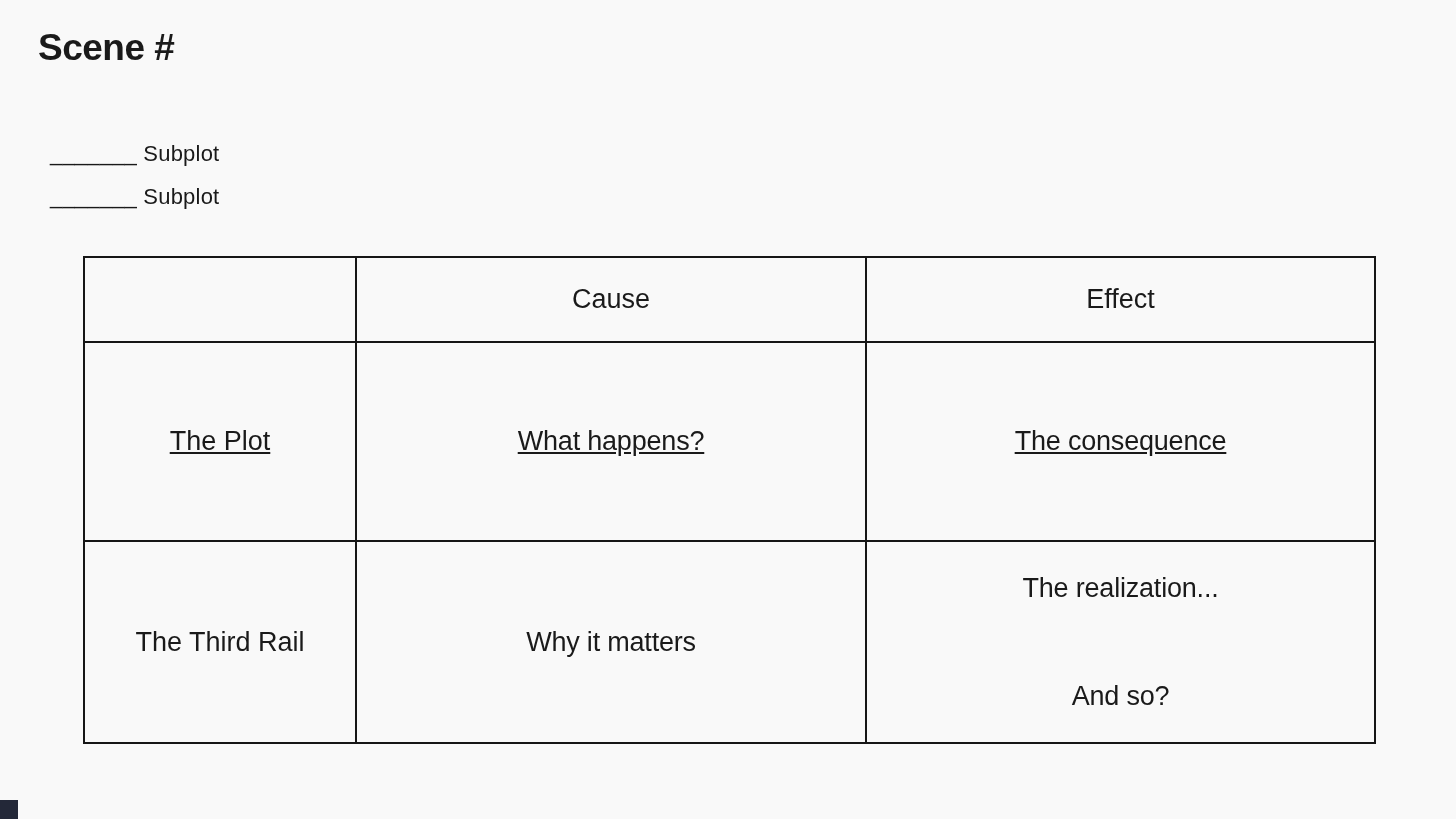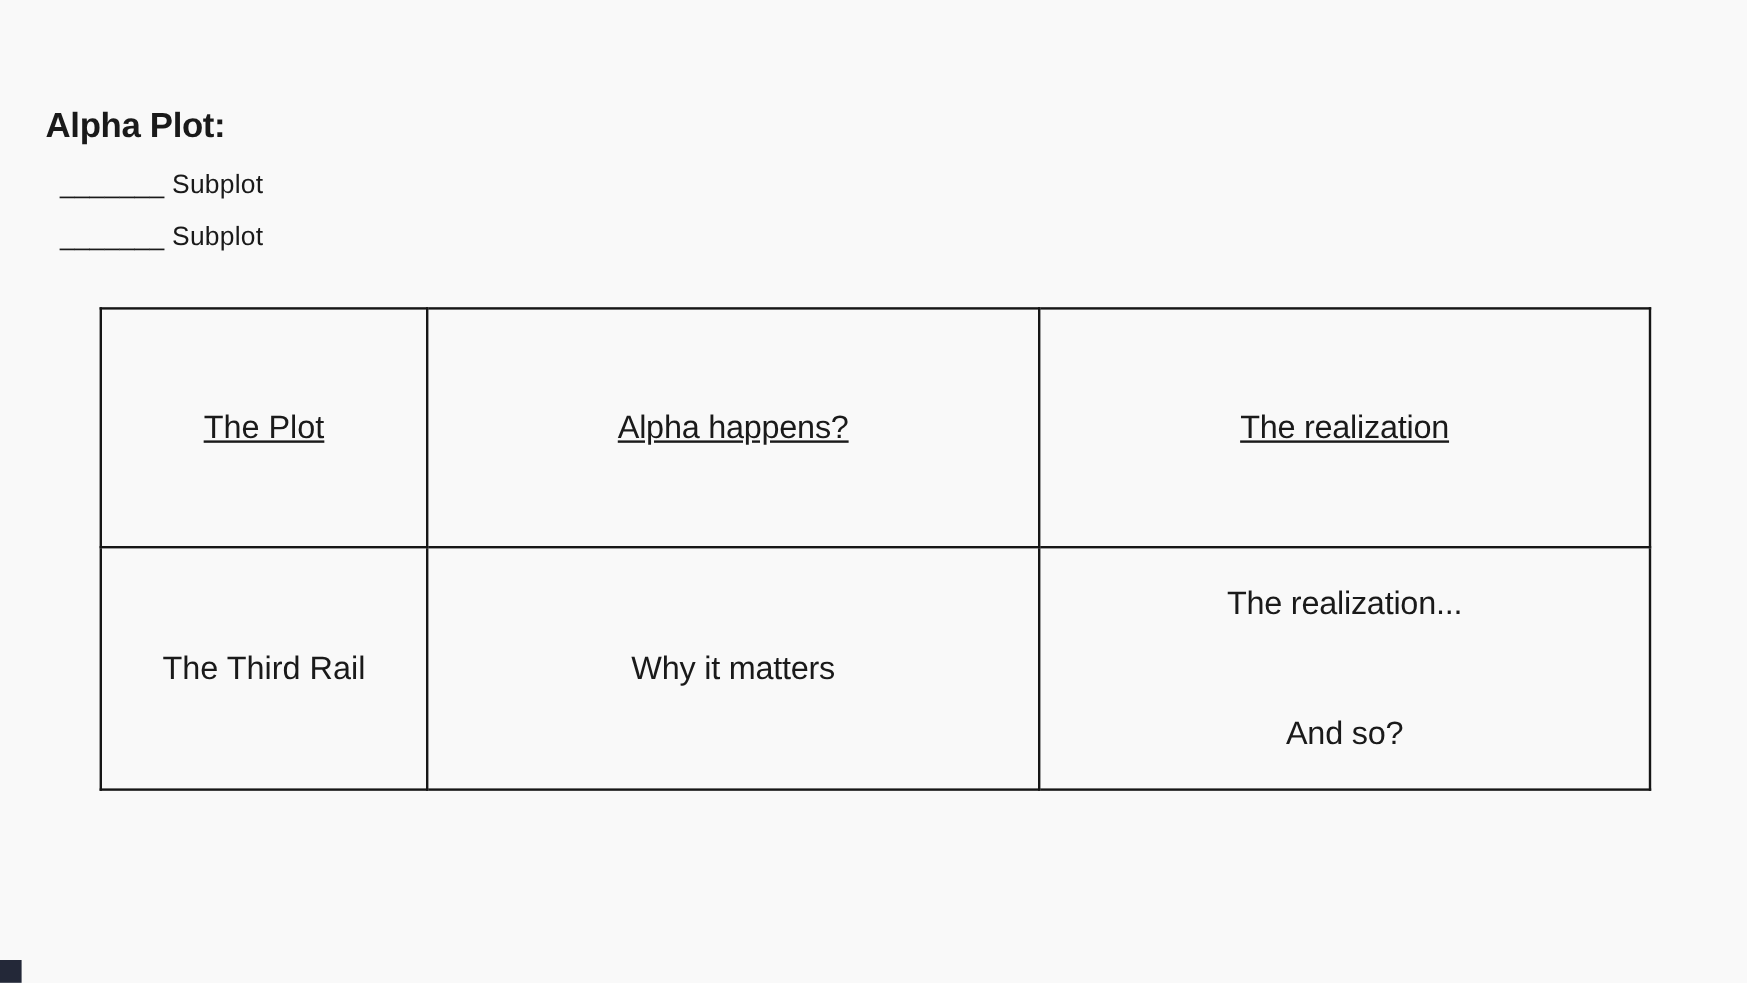--- a/index.html
+++ b/index.html
@@ -94,38 +94,43 @@
     width: 18px;
     height: 19px;
     background: #232838;
   }
 </style>
 </head>
 <body>
 
 <div class="page">
 
+  <div class="scene-title">Scene #</div>
 
-  <div class="alpha-plot">Alpha Plot:</div>
 
   <div class="subplot-line subplot-1">_______ Subplot</div>
 
   <div class="subplot-line subplot-2">_______ Subplot</div>
 
   <table class="cause-effect">
     <colgroup>
       <col class="c1">
       <col class="c2">
       <col class="c3">
     </colgroup>
     <tbody>
+      <tr class="header-row">
+        <td></td>
+        <td>Cause</td>
+        <td>Effect</td>
+      </tr>
       <tr class="body-row-1">
         <td>The Plot</td>
-        <td class="bold">Alpha happens?</td>
-        <td class="bold">The realization</td>
+        <td class="bold">What happens?</td>
+        <td class="bold">The consequence</td>
       </tr>
       <tr class="body-row-2">
         <td>The Third Rail</td>
         <td class="bold">Why it matters</td>
         <td class="bold effect-multiline">
           <div class="effect-stack">
             <div>The realization...</div>
             <div>And so?</div>
           </div>
         </td>

